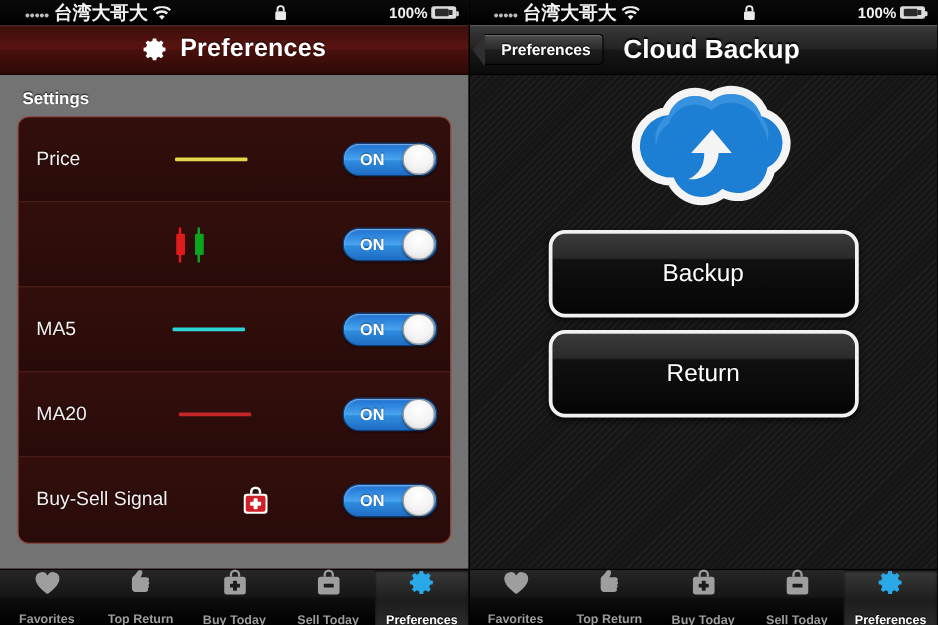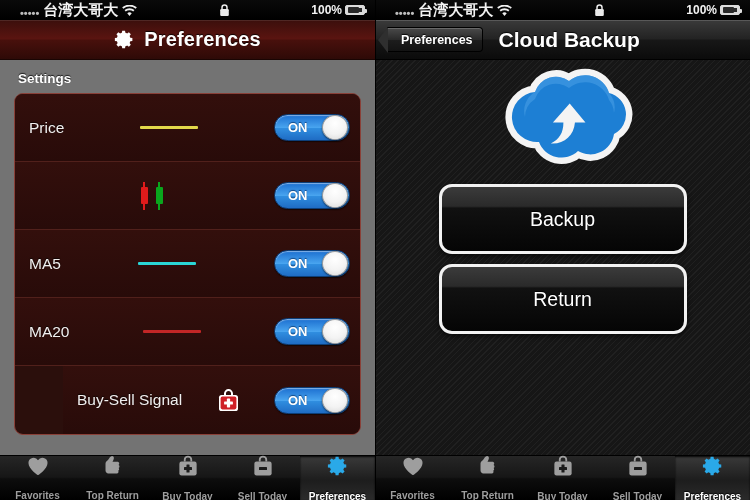--- a/index.html
+++ b/index.html
@@ -68,21 +68,21 @@
   .group{
     border:1px solid #8a4038; border-radius:9px; overflow:hidden;
     background:#2b0f0c;
   }
   .row{
     height:68px; display:flex; align-items:center; padding:0 10px 0 14px;
     background:linear-gradient(#330f0c,#280b09);
     border-bottom:1px solid #51201b;
     position:relative;
   }
-  .row:last-child{ border-bottom:none;margin-left:48px; }
+  .row:last-child{ border-bottom:none; }
   .row .rlabel{
     color:#f1efef; font-size:15.5px; flex:0 0 auto;
     text-shadow:0 -1px 1px rgba(0,0,0,.7);
   }
   .row .rmid{ flex:1 1 auto; display:flex; align-items:center; justify-content:center; }
   .line-swatch{ width:58px; height:3px; border-radius:1px; }
   .candles{ display:flex; align-items:center; gap:8px; height:30px;}
   .candle{ position:relative; width:7px; height:28px; display:flex; align-items:center; justify-content:center;}
   .candle .wick{ position:absolute; left:50%; transform:translateX(-50%); width:2px; height:28px; }
   .candle .body{ position:relative; width:7px; height:17px; border-radius:1px; }

